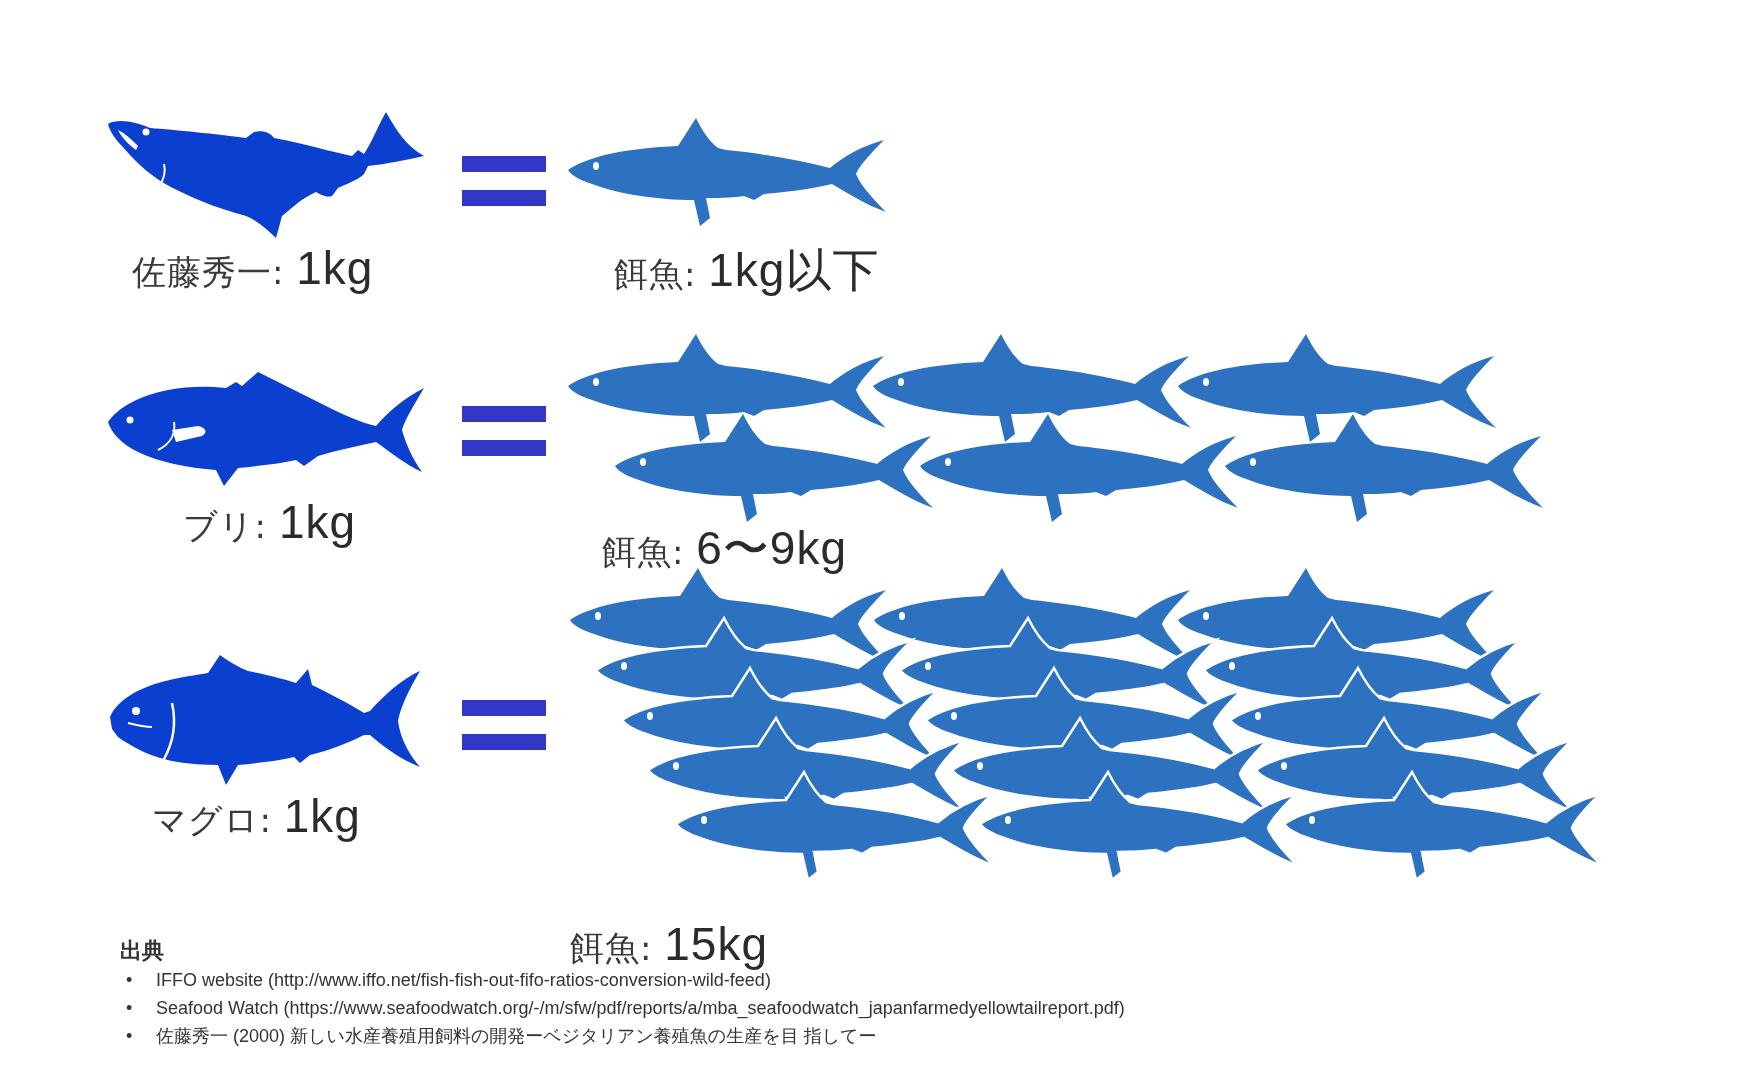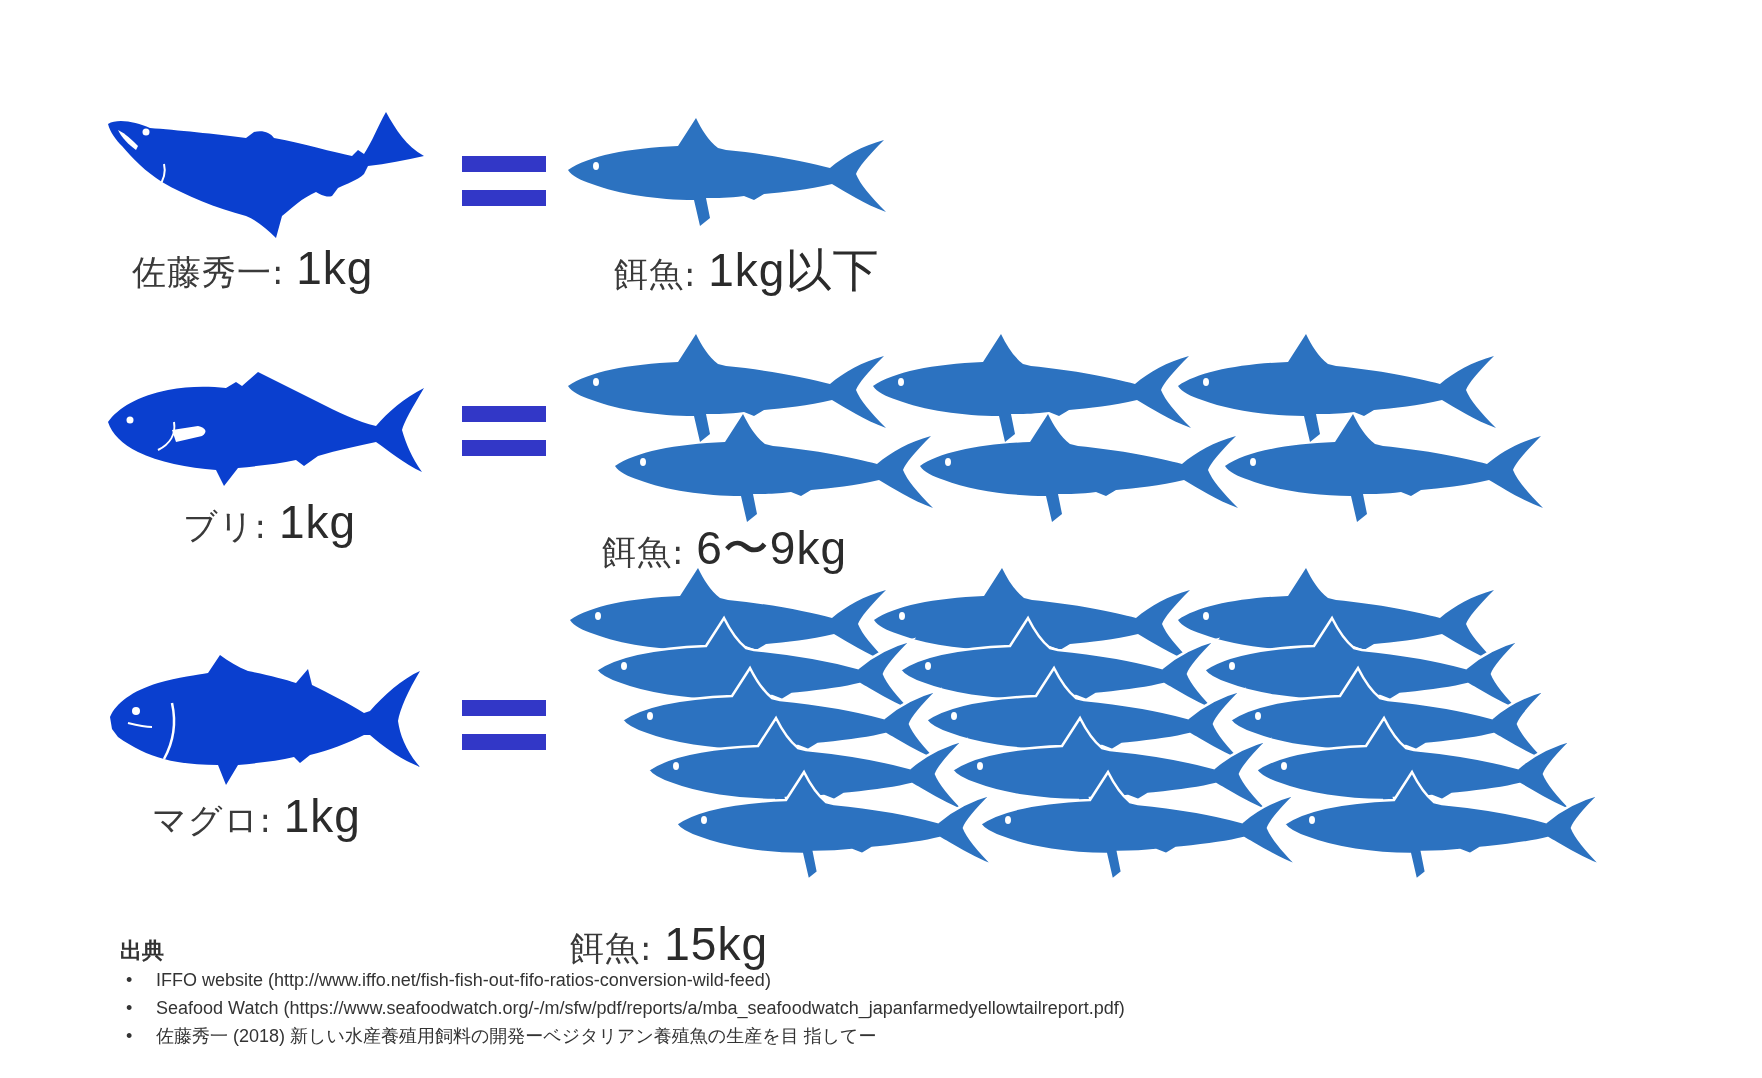--- a/index.html
+++ b/index.html
@@ -169,15 +169,15 @@
   </div>
 <div class="label" style="left:570px;top:876px;margin-top:48px;">
   <span>餌魚</span><span>:</span>&nbsp;<span class="num">15kg</span>
 </div>
 
 <div class="sources">
   <div class="title">出典</div>
   <ul>
     <li><span class="bullet">•</span><span>IFFO website (http://www.iffo.net/fish-fish-out-fifo-ratios-conversion-wild-feed)</span></li>
     <li><span class="bullet">•</span><span>Seafood Watch (https://www.seafoodwatch.org/-/m/sfw/pdf/reports/a/mba_seafoodwatch_japanfarmedyellowtailreport.pdf)</span></li>
-    <li><span class="bullet">•</span><span>佐藤秀一 (2018) 新しい水産養殖用飼料の開発ーベジタリアン養殖魚の生産を目 指してー</span></li>
+    <li><span class="bullet">•</span><span>佐藤秀一 (2000) 新しい水産養殖用飼料の開発ーベジタリアン養殖魚の生産を目 指してー</span></li>
   </ul>
 </div>
 
 </body></html>

